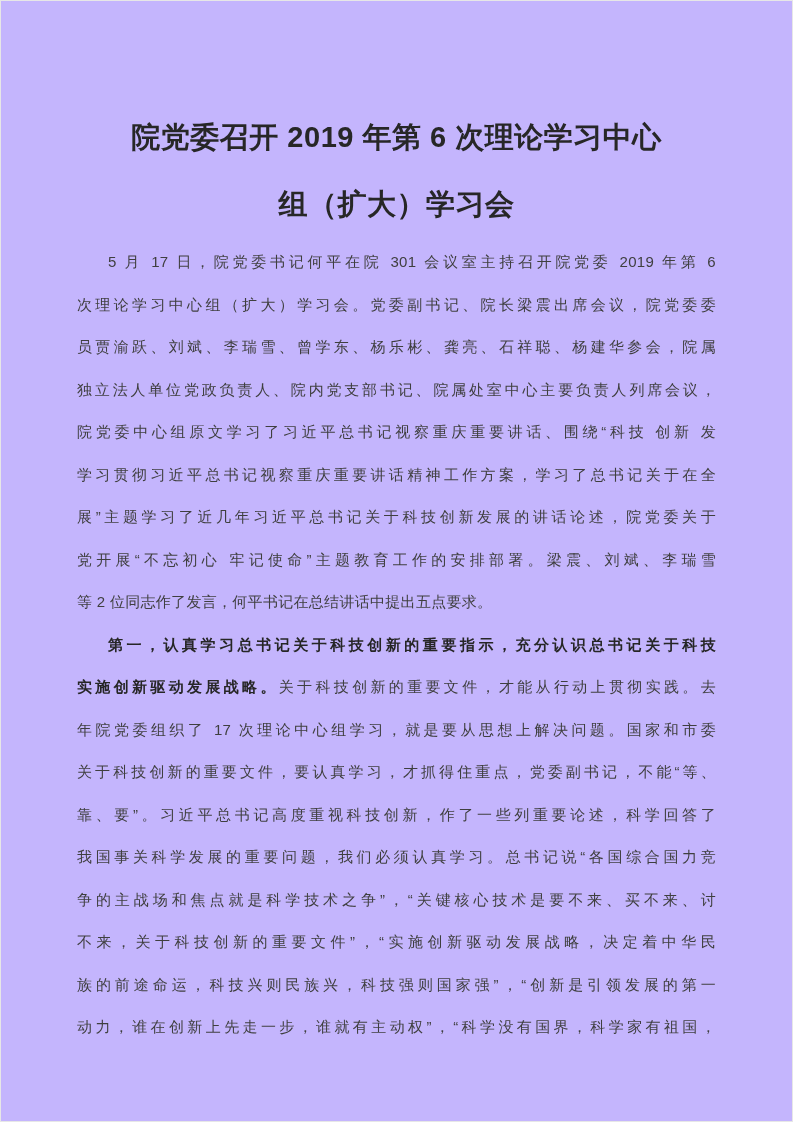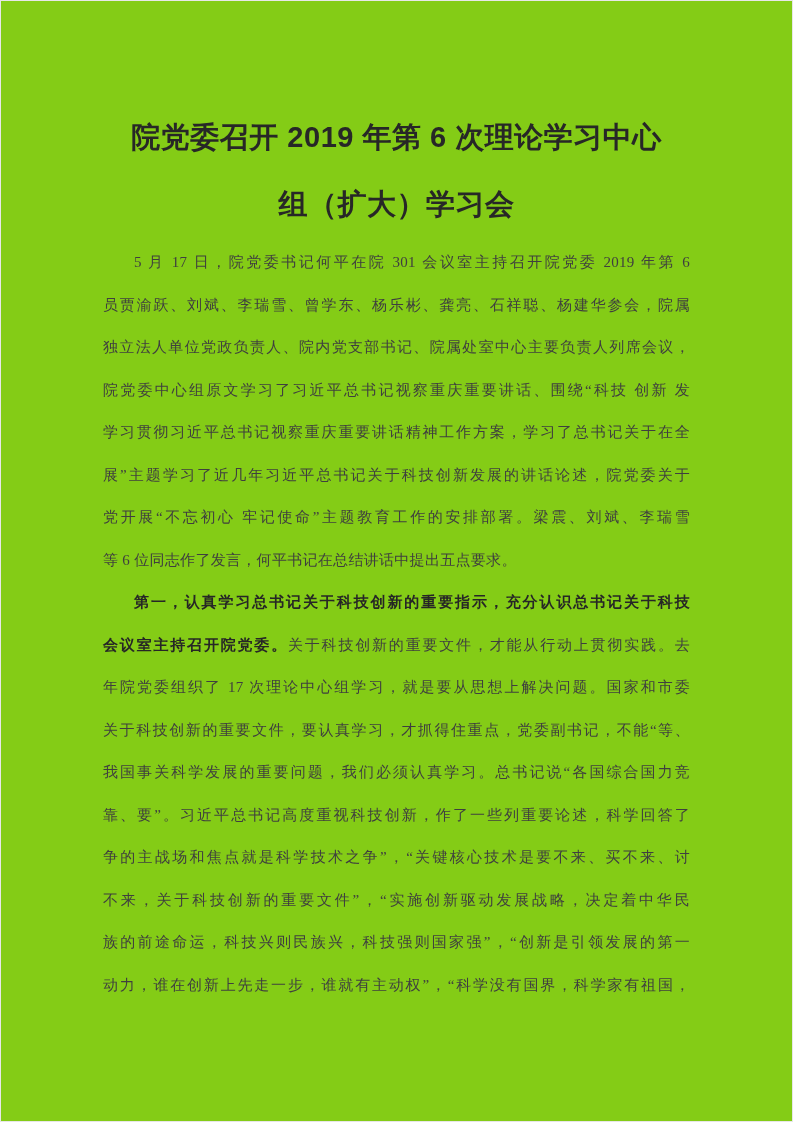--- a/index.html
+++ b/index.html
@@ -5,38 +5,37 @@
   html, body {
     margin: 0;
     padding: 0;
     background: #ffffff;
   }
   .page {
     position: relative;
     width: 793px;
     height: 1122px;
     box-sizing: border-box;
-    background: #84cc16;
+    background: #c4b5fd;
     border: 1px solid #e7e7e7;
-    padding: 0 102px;
+    padding: 0 76px;
     overflow: hidden;
     font-family: "Liberation Sans", "DejaVu Sans", sans-serif;
   }
   .doc-title {
     margin-top: 103px;
     font-size: 29px;
     line-height: 67px;
     font-weight: 700;
     color: #272727;
     text-align: center;
     letter-spacing: 0.5px;
   }
   .doc-body {
     margin-top: 3px;
-    font-family: Liberation Serif, serif;
   }
   .line {
     height: 42.5px;
     line-height: 42.5px;
     font-size: 15px;
     color: #3f3f3f;
     text-align: justify;
     text-align-last: justify;
     letter-spacing: 0.3px;
     white-space: normal;
@@ -57,34 +56,35 @@
 <body>
 
 <div class="page">
   <div class="doc-title">
     <div>院党委召开 2019 年第 6 次理论学习中心</div>
     <div>组（扩大）学习会</div>
   </div>
   <div class="doc-body">
       <div>
         <div class="line indent"><span class="seg">5 月 17 日，院党委书记何平在院 301 会议室主持召开院党委 2019 年第 6</span></div>
+        <div class="line"><span class="seg">次理论学习中心组（扩大）学习会。党委副书记、院长梁震出席会议，院党委委</span></div>
         <div class="line"><span class="seg">员贾渝跃、刘斌、李瑞雪、曾学东、杨乐彬、龚亮、石祥聪、杨建华参会，院属</span></div>
         <div class="line"><span class="seg">独立法人单位党政负责人、院内党支部书记、院属处室中心主要负责人列席会议，</span></div>
         <div class="line"><span class="seg">院党委中心组原文学习了习近平总书记视察重庆重要讲话、围绕“科技 创新 发</span></div>
         <div class="line"><span class="seg">学习贯彻习近平总书记视察重庆重要讲话精神工作方案，学习了总书记关于在全</span></div>
         <div class="line"><span class="seg">展”主题学习了近几年习近平总书记关于科技创新发展的讲话论述，院党委关于</span></div>
         <div class="line"><span class="seg">党开展“不忘初心 牢记使命”主题教育工作的安排部署。梁震、刘斌、李瑞雪</span></div>
-        <div class="line end"><span class="seg">等 6 位同志作了发言，何平书记在总结讲话中提出五点要求。</span></div>
+        <div class="line end"><span class="seg">等 2 位同志作了发言，何平书记在总结讲话中提出五点要求。</span></div>
       </div>
       <div>
         <div class="line indent"><span class="seg bold">第一，认真学习总书记关于科技创新的重要指示，充分认识总书记关于科技</span></div>
-        <div class="line"><span class="seg bold">会议室主持召开院党委。</span><span class="seg">关于科技创新的重要文件，才能从行动上贯彻实践。去</span></div>
+        <div class="line"><span class="seg bold">实施创新驱动发展战略。</span><span class="seg">关于科技创新的重要文件，才能从行动上贯彻实践。去</span></div>
         <div class="line"><span class="seg">年院党委组织了 17 次理论中心组学习，就是要从思想上解决问题。国家和市委</span></div>
         <div class="line"><span class="seg">关于科技创新的重要文件，要认真学习，才抓得住重点，党委副书记，不能“等、</span></div>
+        <div class="line"><span class="seg">靠、要”。习近平总书记高度重视科技创新，作了一些列重要论述，科学回答了</span></div>
         <div class="line"><span class="seg">我国事关科学发展的重要问题，我们必须认真学习。总书记说“各国综合国力竞</span></div>
-        <div class="line"><span class="seg">靠、要”。习近平总书记高度重视科技创新，作了一些列重要论述，科学回答了</span></div>
         <div class="line"><span class="seg">争的主战场和焦点就是科学技术之争”，“关键核心技术是要不来、买不来、讨</span></div>
         <div class="line"><span class="seg">不来，关于科技创新的重要文件”，“实施创新驱动发展战略，决定着中华民</span></div>
         <div class="line"><span class="seg">族的前途命运，科技兴则民族兴，科技强则国家强”，“创新是引领发展的第一</span></div>
         <div class="line"><span class="seg">动力，谁在创新上先走一步，谁就有主动权”，“科学没有国界，科学家有祖国，</span></div>
       </div>
     </div>
 </div>
 
 </body></html>

